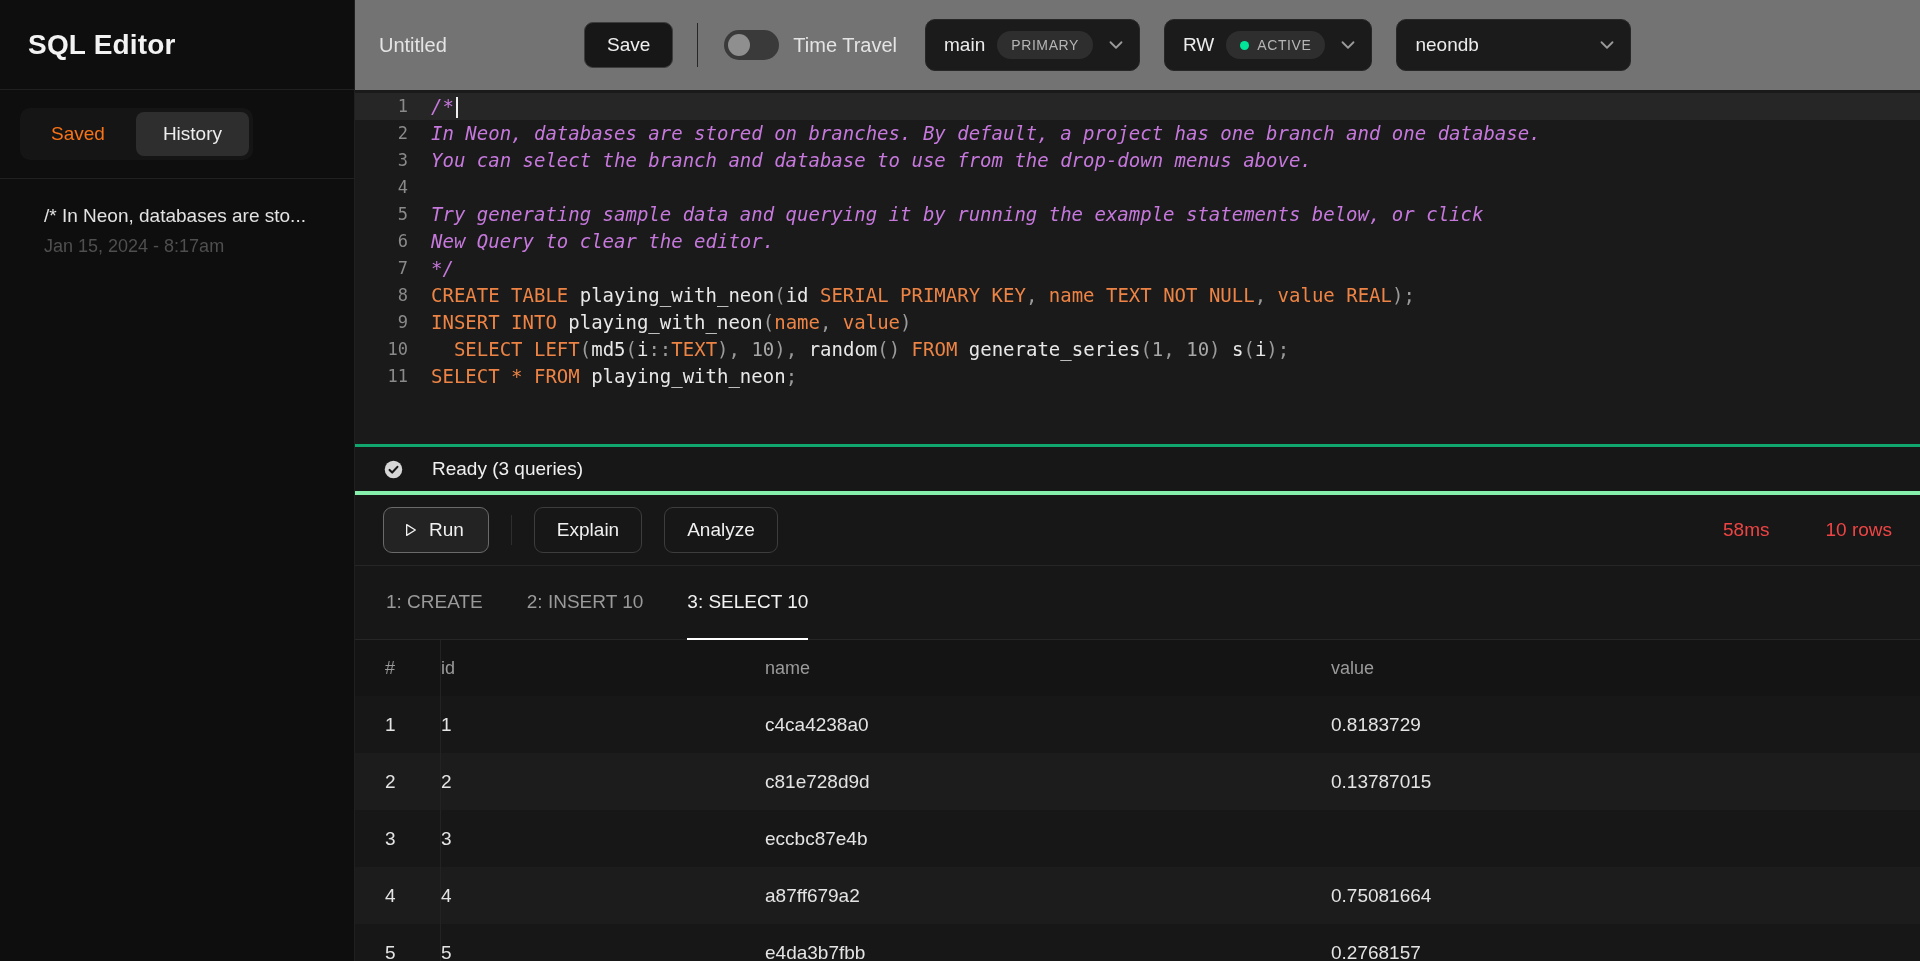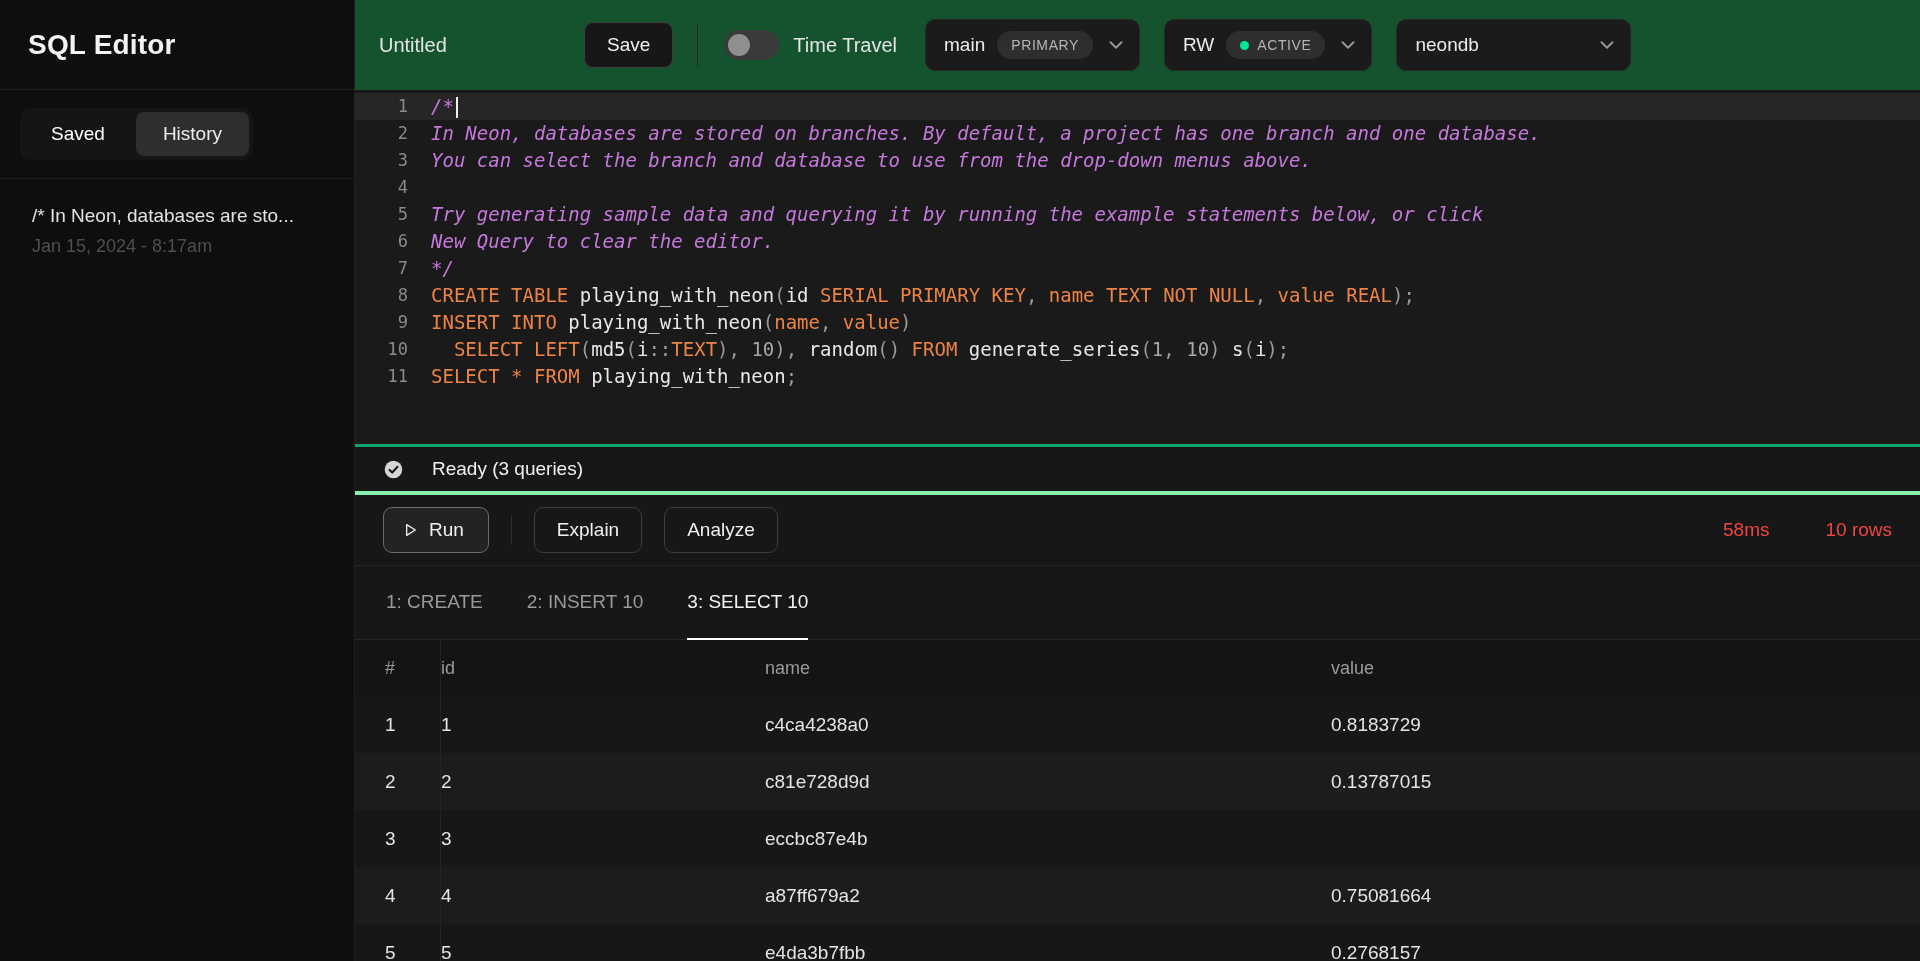--- a/index.html
+++ b/index.html
@@ -8,33 +8,33 @@
   .app { display:flex; width:1920px; height:961px; }
 
   
   .sidebar { width:355px; flex:none; background:#0e0e0e; border-right:1px solid #202020;
     display:flex; flex-direction:column; }
   .sb-header { height:90px; flex:none; display:flex; align-items:center; padding:0 28px;
     border-bottom:1px solid #202020; }
   .app-title { font-size:28px; font-weight:700; color:#f2f2f2; letter-spacing:.2px; }
   .sb-tabs { padding:18px 20px; border-bottom:1px solid #202020; }
   .seg { display:inline-flex; background:#151515; border-radius:10px; padding:4px; gap:4px; }
-  .seg-btn { border:none; background:transparent; color:#ffffff; font-size:19px;
+  .seg-btn { border:none; background:transparent; color:#f97316; font-size:19px;
     padding:11px 27px; border-radius:8px; font-family:inherit; cursor:pointer; }
   .seg-btn.active { background:#2e2e2e; color:#ededed; }
-  .sb-list { padding:26px 32px; }
+  .sb-list { padding:26px 44px; }
   .hist-item { cursor:pointer; }
   .hist-title { color:#e2e2e2; font-size:19px; white-space:nowrap; overflow:hidden; }
   .hist-time { color:#4f4f4f; font-size:18px; margin-top:9px; }
 
   
   .main { flex:1; min-width:0; display:flex; flex-direction:column; background:#171717; }
 
   
-  .topbar { height:90px; flex:none; background:#14532d; display:flex; align-items:center;
+  .topbar { height:90px; flex:none; background:#737373; display:flex; align-items:center;
     padding:8px 24px; }
   .qname { color:#e4e4e4; font-size:20px; width:205px; flex:none; }
   .btn { font-family:inherit; background:#171717; color:#f0f0f0; border:1px solid #3d3d3d;
     border-radius:9px; font-size:19px; padding:11px 22px; cursor:pointer; }
   .vsep { width:1px; height:44px; background:#262626; margin:0 26px 0 24px; flex:none; }
   .toggle { width:55px; height:30px; border-radius:999px; background:#3a3a3a; position:relative;
     flex:none; cursor:pointer; }
   .knob { position:absolute; left:4px; top:4px; width:22px; height:22px; border-radius:50%;
     background:#8f8f8f; }
   .tlabel { color:#e4e4e4; font-size:20px; margin:0 28px 0 14px; }

